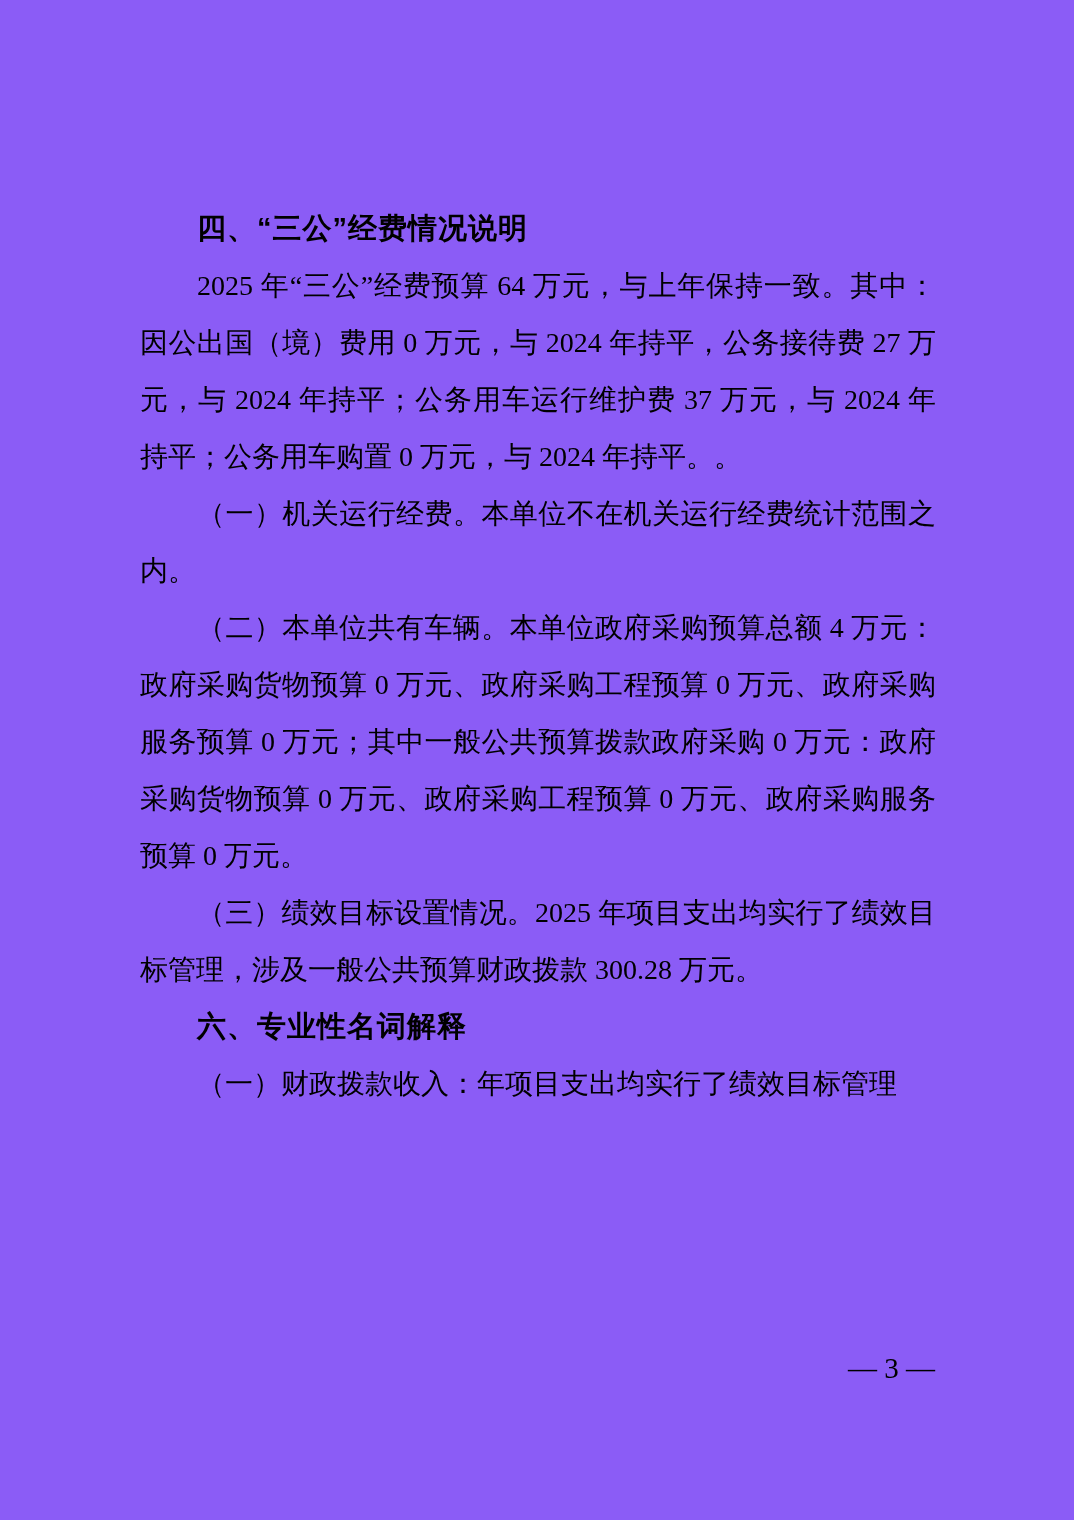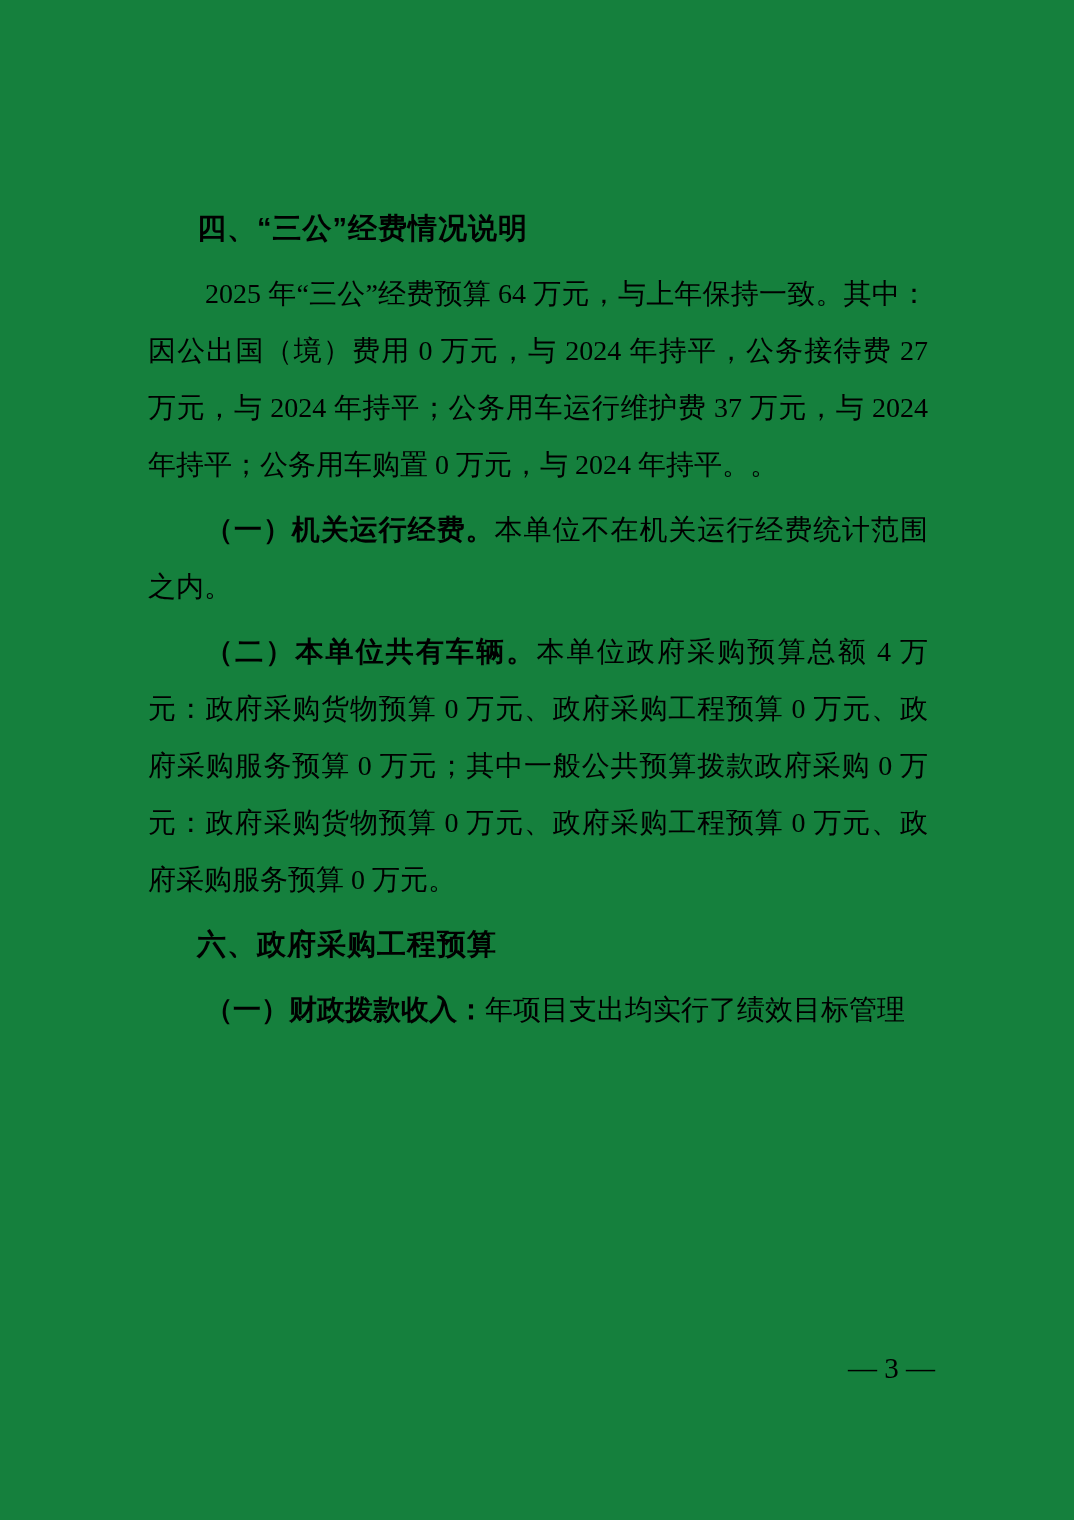--- a/index.html
+++ b/index.html
@@ -4,50 +4,50 @@
 <style>
   html, body {
     margin: 0;
     padding: 0;
     background: #ffffff;
   }
   .page {
     position: relative;
     width: 1074px;
     height: 1520px;
-    background: #15803d;
+    background: #8b5cf6;
     color: #000000;
     overflow: hidden;
     font-family: "Liberation Serif", serif;
   }
   .content {
     position: absolute;
     left: 140px;
     top: 200px;
     width: 796px;
   }
   .heading {
     margin: 0;
     font-size: 29px;
     line-height: 57px;
     font-weight: bold;
     font-family: "Liberation Sans", sans-serif;
     text-indent: 57px;
     letter-spacing: 1px;
   }
   .para {
-    margin: 8px;
+    margin: 0;
     font-size: 28px;
     line-height: 57px;
     text-align: justify;
     text-indent: 57px;
     font-family: "Liberation Serif", serif;
   }
   .lead {
-    font-weight: bold;
+    font-weight: normal;
   }
   .page-number {
     position: absolute;
     right: 139px;
     top: 1348px;
     font-size: 29px;
     line-height: 40px;
     font-family: "Liberation Serif", serif;
     color: #000000;
   }
@@ -62,25 +62,26 @@
       <h2 class="heading">四、“三公”经费情况说明</h2>
       <p class="para">2025 年“三公”经费预算 64 万元，与上年保持一致。其中：因公出国（境）费用 0 万元，与 2024 年持平，公务接待费 27 万元，与 2024 年持平；公务用车运行维护费 37 万元，与 2024 年持平；公务用车购置 0 万元，与 2024 年持平。。</p>
     </section>
 
     <section>
 
       <p class="para"><span class="lead">（一）机关运行经费。</span><span>本单位不在机关运行经费统计范围之内。</span></p>
 
       <p class="para"><span class="lead">（二）本单位共有车辆。</span><span>本单位政府采购预算总额 4 万元：政府采购货物预算 0 万元、政府采购工程预算 0 万元、政府采购服务预算 0 万元；其中一般公共预算拨款政府采购 0 万元：政府采购货物预算 0 万元、政府采购工程预算 0 万元、政府采购服务预算 0 万元。</span></p>
 
+      <p class="para"><span class="lead">（三）绩效目标设置情况。</span><span>2025 年项目支出均实行了绩效目标管理，涉及一般公共预算财政拨款 300.28 万元。</span></p>
 
     </section>
 
     <section>
-      <h2 class="heading">六、政府采购工程预算</h2>
+      <h2 class="heading">六、专业性名词解释</h2>
 
       <p class="para"><span class="lead">（一）财政拨款收入：</span><span>年项目支出均实行了绩效目标管理</span></p>
     </section>
 
   </div>
 
   <div class="page-number">— 3 —</div>
 </div>
 
 </body></html>

